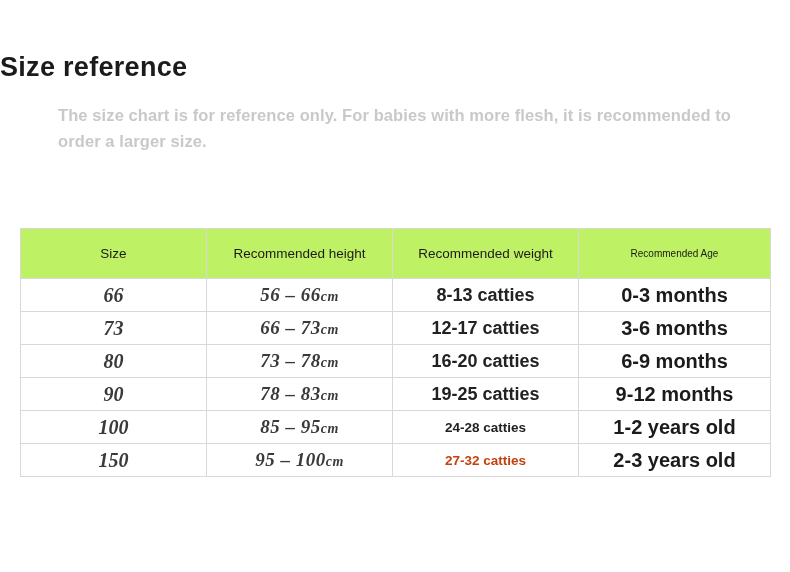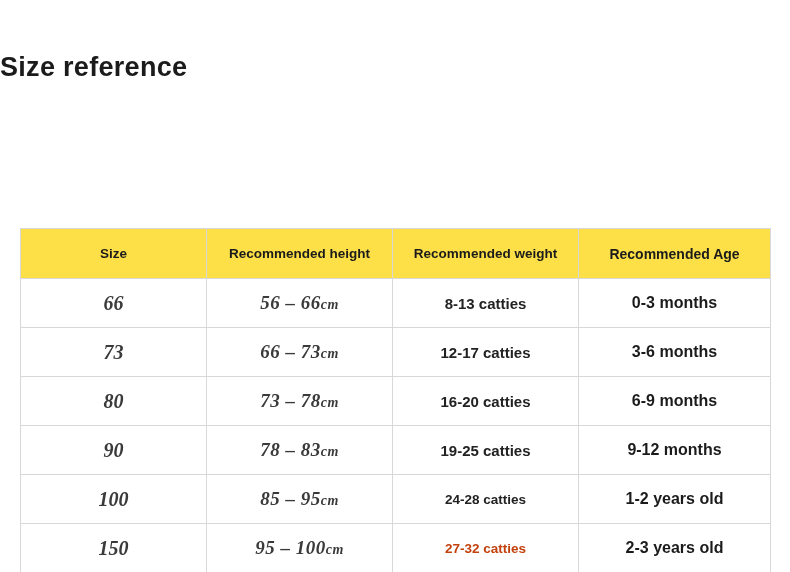--- a/index.html
+++ b/index.html
@@ -50,30 +50,30 @@
 
   table.size-table th,
   table.size-table td {
     border: 1px solid #d8d8d8;
     text-align: center;
     vertical-align: middle;
     padding: 0;
   }
   table.size-table thead th {
     height: 49px;
-    background: #fde047;
+    background: #bef264;
     font-size: 13.5px;
-    font-weight: bold;
+    font-weight: normal;
     color: #1b1b1b;
   }
   table.size-table thead th.hdr-age {
-    font-size: 14px;
+    font-size: 10px;
   }
   table.size-table tbody tr {
-    height: 49px;
+    height: 33px;
   }
   td.col-size {
     font-size: 20px;
     font-weight: bold;
     font-style: italic;
     color: #3a3a3a;
     font-family: "Liberation Serif", serif;
   }
   td.col-height {
     font-size: 19px;
@@ -81,47 +81,48 @@
     font-style: italic;
     color: #3a3a3a;
     font-family: "Liberation Serif", serif;
     letter-spacing: 0.5px;
   }
   td.col-height .unit {
     font-size: 14px;
     font-family: Liberation Serif, serif;
   }
   td.col-weight {
-    font-size: 15px;
+    font-size: 18px;
     font-weight: bold;
     color: #222222;
   }
   td.col-weight.small {
     font-size: 13.5px;
     font-weight: bold;
   }
   td.col-weight.teal {
     font-size: 13.5px;
     font-weight: bold;
     color: #c2410c;
   }
   td.col-age {
-    font-size: 16px;
+    font-size: 20px;
     font-weight: bold;
     color: #1b1b1b;
     margin-left: 29px;
   }
 </style>
 </head>
 <body>
 
 <div class="page">
 
   <h1 class="title">Size reference</h1>
 
+  <p class="subtitle">The size chart is for reference only. For babies with more flesh, it is recommended to order a larger size.</p>
 
   <table class="size-table">
     <colgroup>
       <col class="c1">
         <col class="c2">
         <col class="c3">
         <col class="c4">
     </colgroup>
     <thead>
       <tr>

